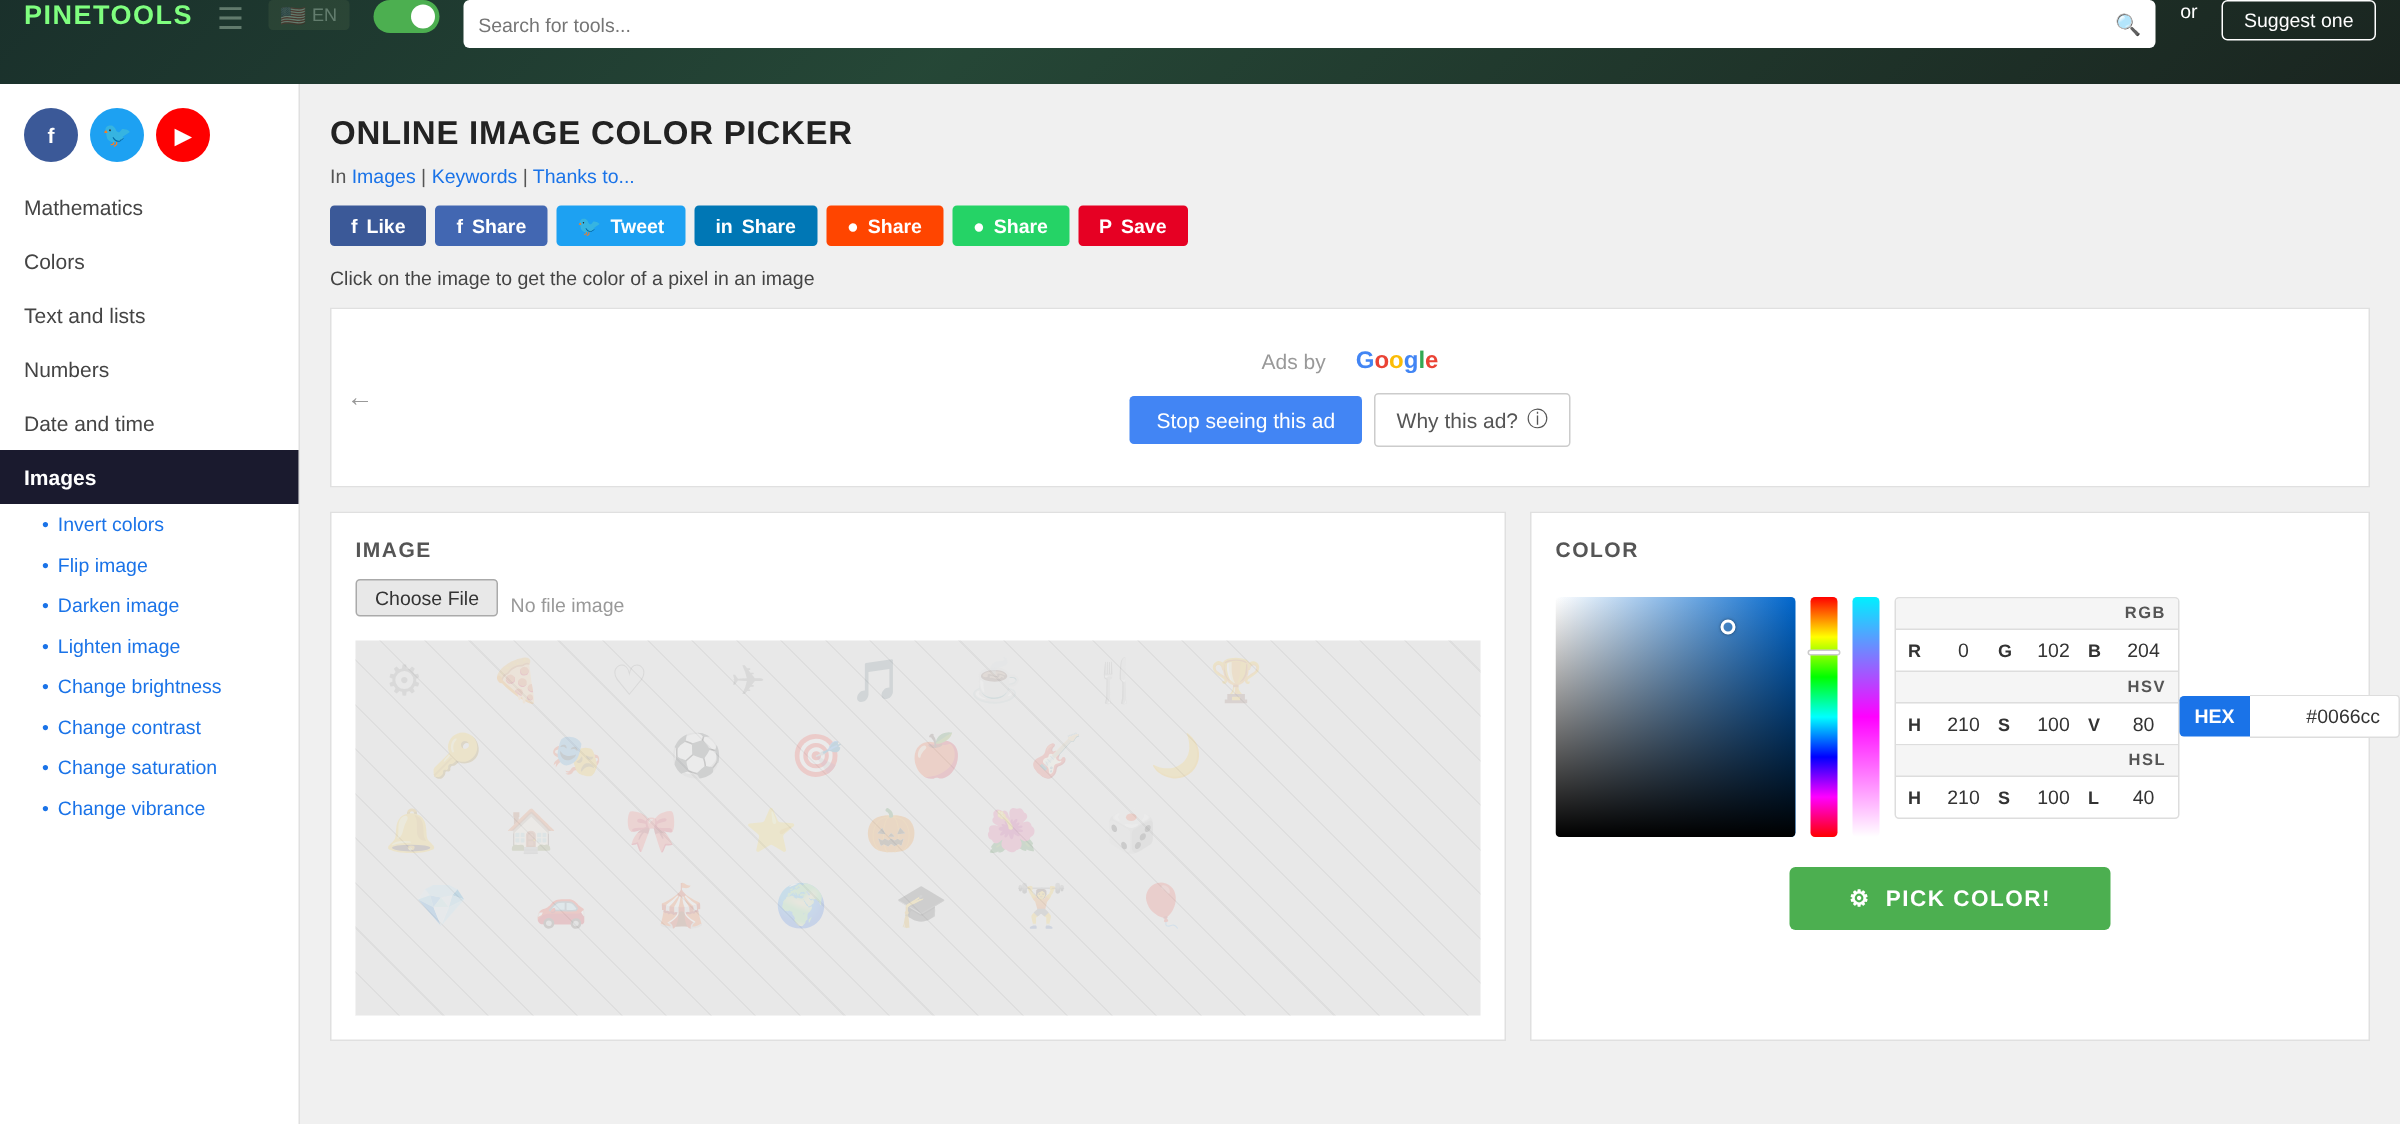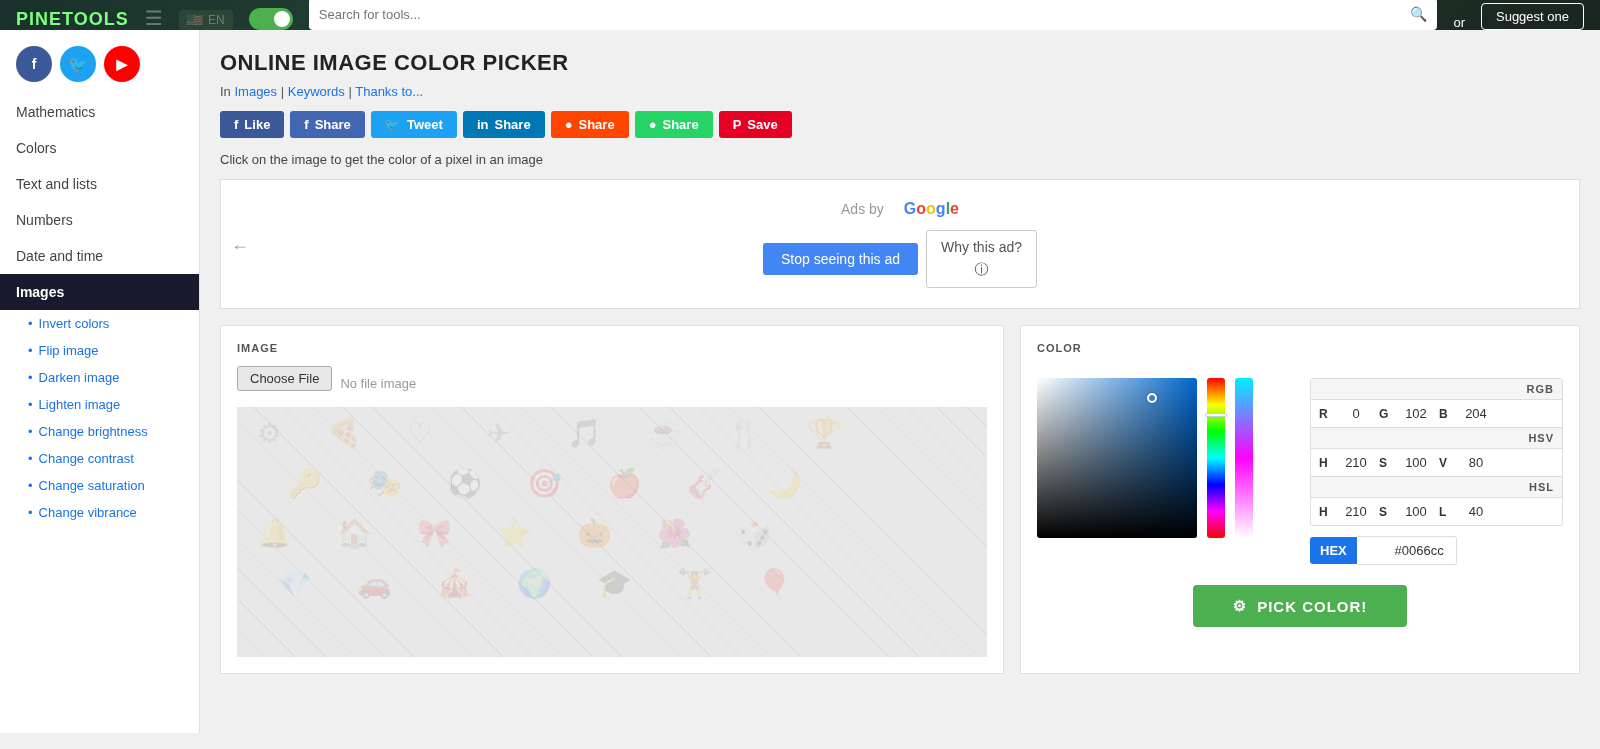--- a/index.html
+++ b/index.html
@@ -1,23 +1,23 @@
 <!DOCTYPE html>
 <html><head>
   <meta charset="utf-8">
   <style>
     * { box-sizing: border-box; margin: 0; padding: 0; }
     body { font-family: Arial, sans-serif; background: #f0f0f0; font-size: 14px; }
 
     
     .top-nav {
       background: #1a1a2e;
-      height: 30px;
-      display: flex;
-      align-items: flex-end;
+      height: 56px;
+      display: flex;
+      align-items: flex-start;
       padding: 0 16px;
       gap: 16px;
       position: relative;
       overflow: hidden;
     }
     .top-nav-bg {
       position: absolute; inset: 0;
       background: linear-gradient(135deg, #1a3a2a 0%, #2a5a3a 40%, #1a2a1a 100%);
       opacity: 0.7;
     }
@@ -232,41 +232,41 @@
       font-size: 14px;
     }
     .why-ad-btn {
       background: white;
       color: #555;
       border: 1px solid #ccc;
       padding: 8px 14px;
       border-radius: 3px;
       cursor: pointer;
       font-size: 14px;
-      display: flex; align-items: center; gap: 6px; flex-direction: column;
+      display: flex; align-items: center; gap: 6px;
     }
     .ad-buttons { display: flex; gap: 8px; align-items: center; }
 
     
     .tool-area {
       display: flex;
       gap: 16px;
       background: #f0f0f0;
     }
 
     
     .image-panel {
       background: white;
       border: 1px solid #e0e0e0;
       padding: 16px;
       flex: 1;
       min-height: 300px;
     }
     .panel-label {
-      font-size: 11px;
+      font-size: 14px;
       font-weight: bold;
       color: #555;
       letter-spacing: 1px;
       margin-bottom: 12px;
     }
     .file-input-area {
       display: flex;
       align-items: flex-end;
       gap: 8px;
       margin-bottom: 16px;
@@ -392,23 +392,22 @@
       border-radius: 3px;
       background: linear-gradient(to bottom, #00f0ff, #ff00ff, transparent);
       position: relative;
       cursor: pointer;
     }
 
     
     .color-values {
       flex: 1;
       display: flex;
-      flex-direction: column;
+      flex-direction: row;
       gap: 0;
-      margin-left: 47px;
     }
     .color-values-grid {
       border: 1px solid #ddd;
       border-radius: 3px;
       overflow: hidden;
     }
     .cv-header {
       background: #f5f5f5;
       text-align: right;
       padding: 4px 8px;

